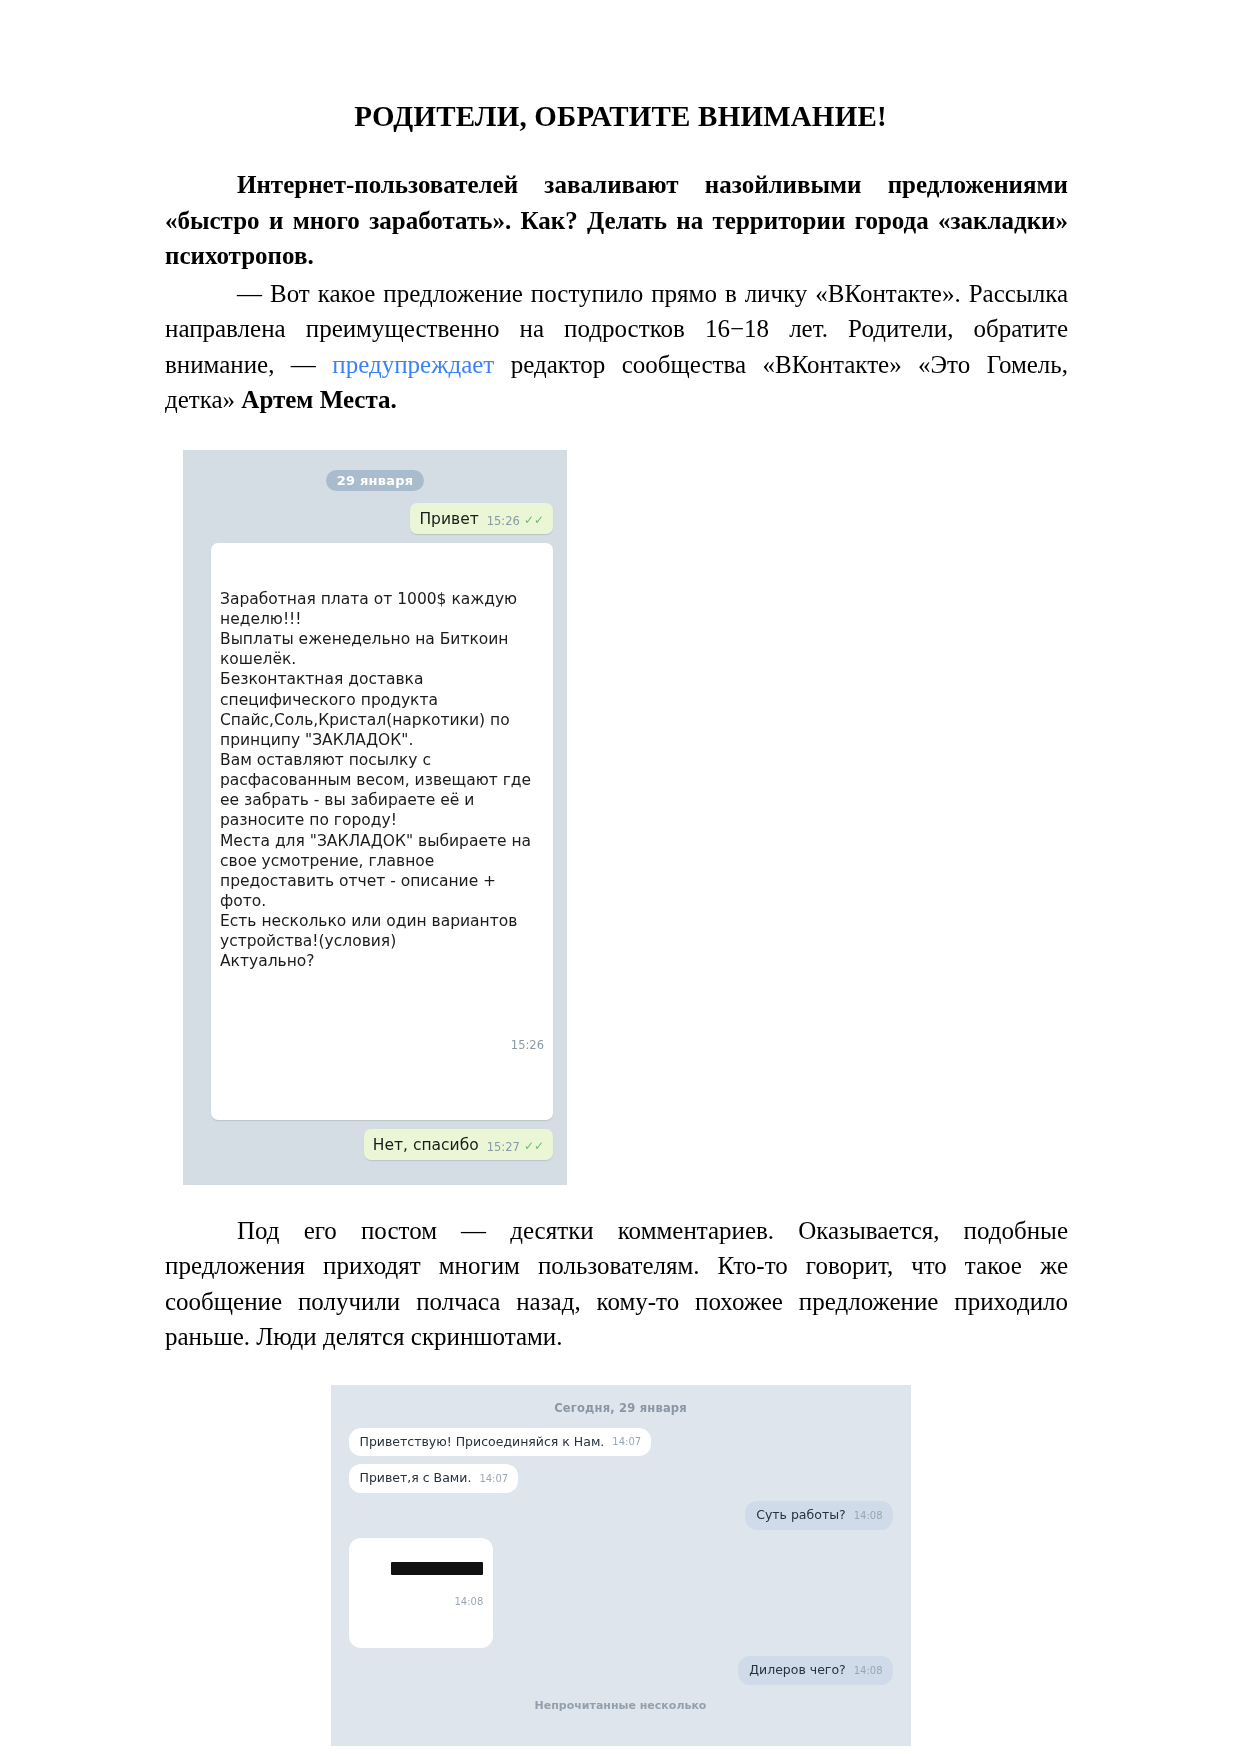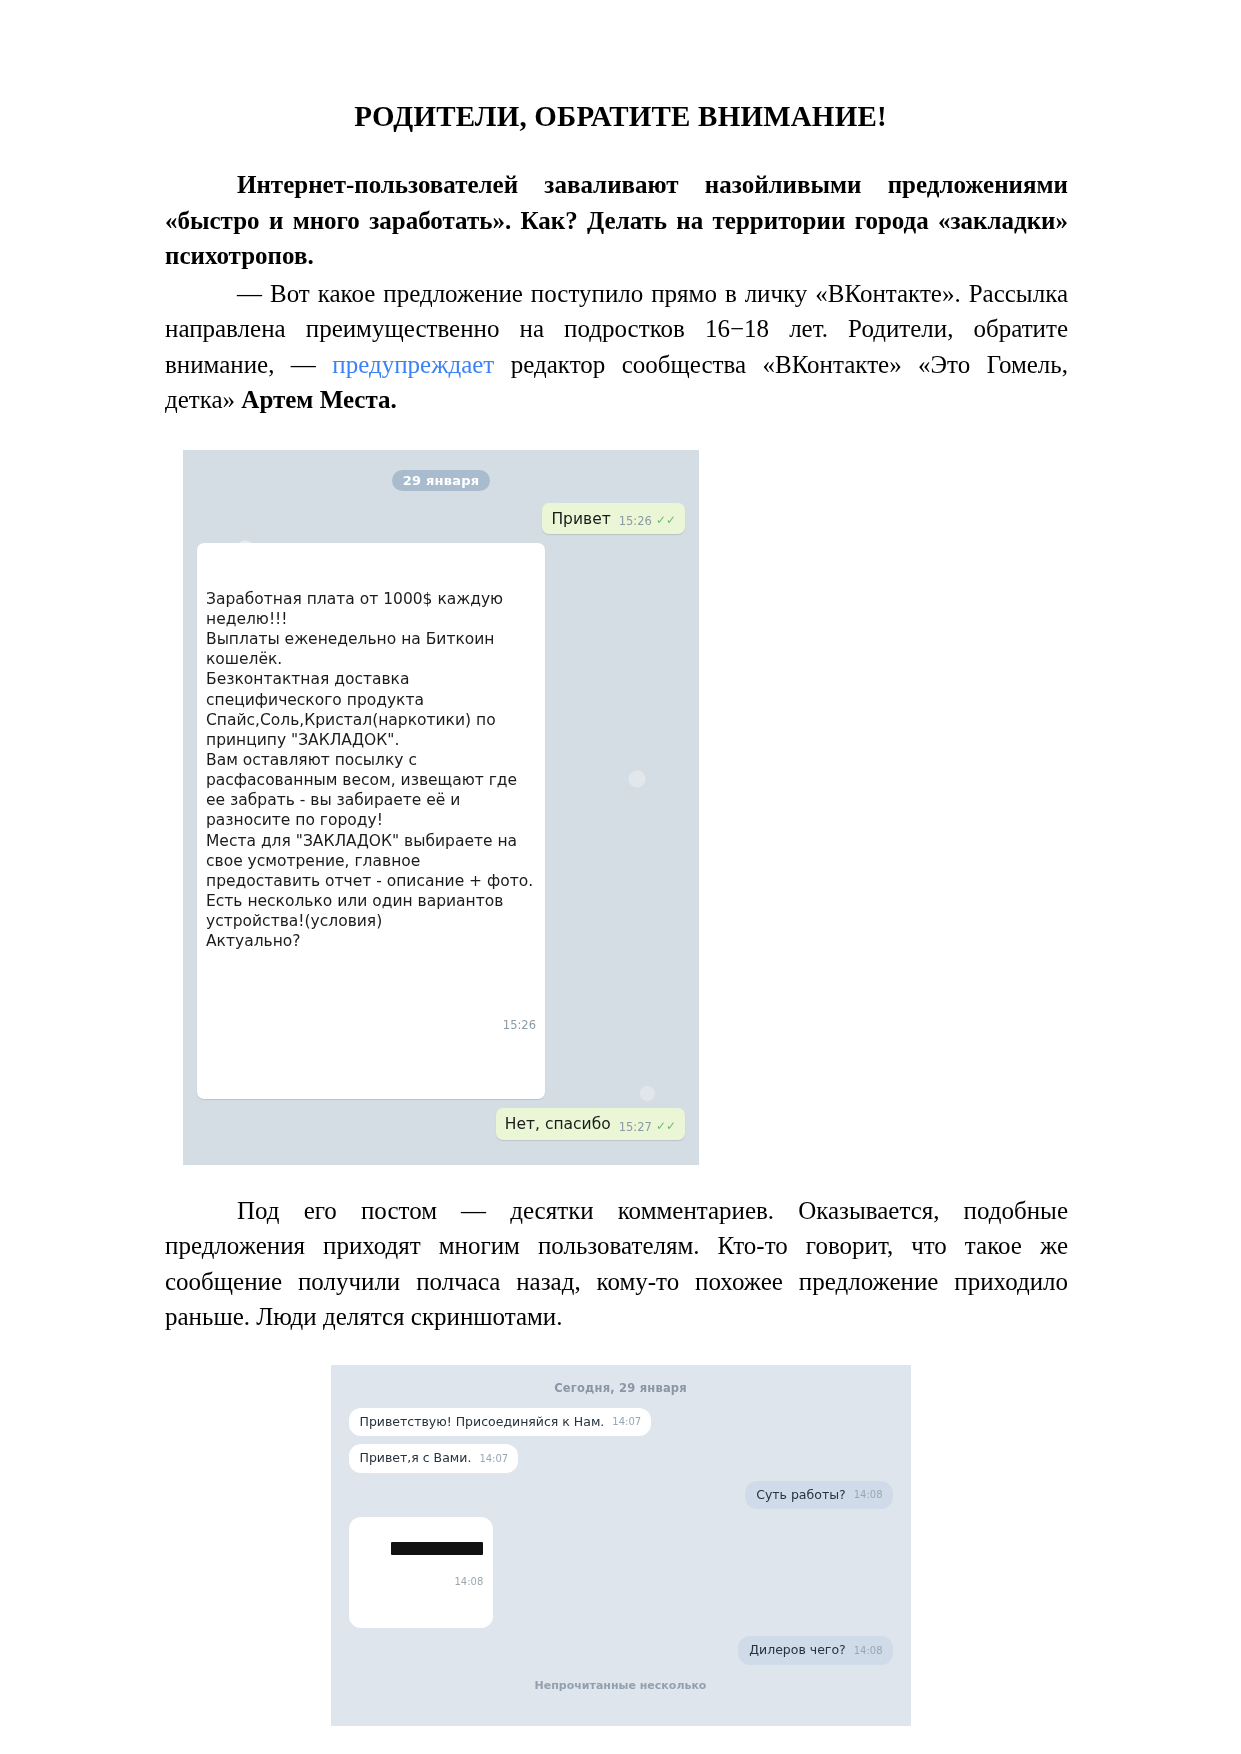--- a/index.html
+++ b/index.html
@@ -41,21 +41,21 @@
   .link {
     color: #3b82f6;
   }
   .bold {
     font-weight: bold;
   }
   .spacer-28 { height: 28px; }
 
   
   .shot1 {
-    width: 516px;
+    width: 384px;
     margin: 32px 0 0 18px;
     background: #d5dde4;
     position: relative;
     overflow: hidden;
     padding: 18px 14px 16px 14px;
     box-sizing: border-box;
     font-family: "DejaVu Sans", sans-serif;
   }
   .shot1::before {
     content: "";
@@ -84,21 +84,21 @@
     font-weight: bold;
     letter-spacing: .2px;
   }
   .row {
     position: relative;
     z-index: 2;
     display: flex;
     margin-bottom: 9px;
   }
   .row.out { justify-content: flex-end; }
-  .row.in  { justify-content: flex-start; }
+  .row.in  { justify-content: flex-start; margin-left: 14px; }
   .bubble {
     max-width: 330px;
     border-radius: 7px;
     padding: 6px 9px 5px 9px;
     font-size: 15.5px;
     line-height: 1.30;
     color: #1b1b1b;
     position: relative;
     box-shadow: 0 1px 1px rgba(0,0,0,.12);
     white-space: pre-wrap;

